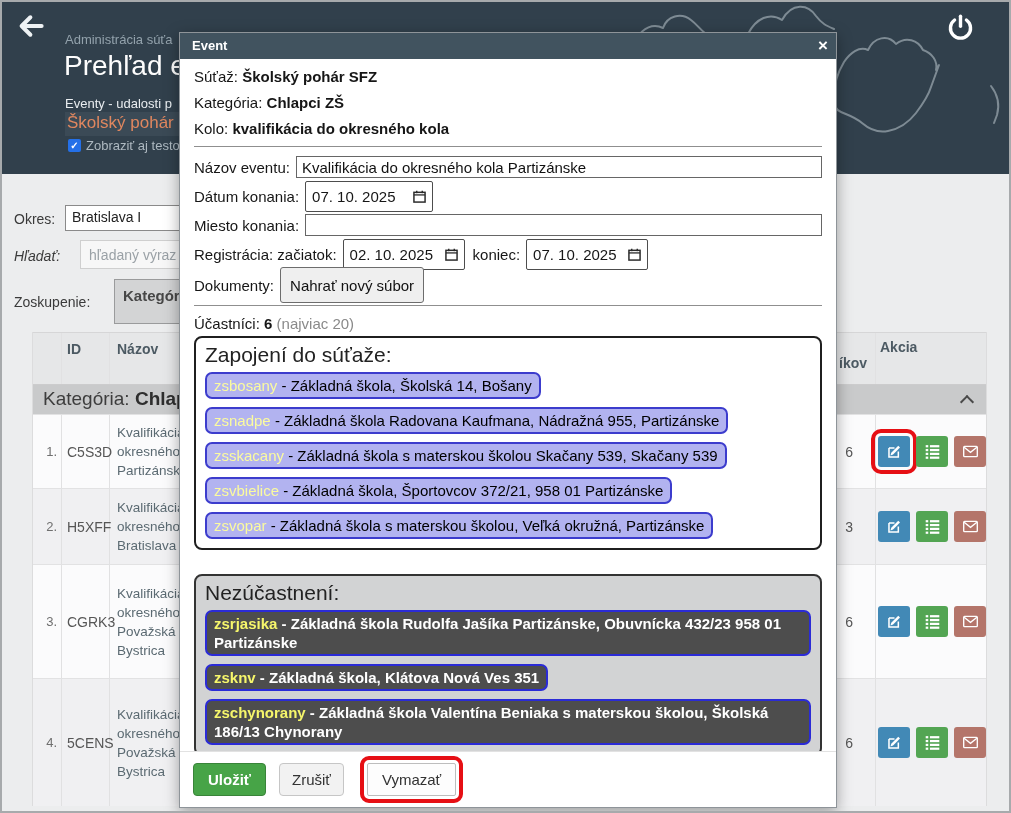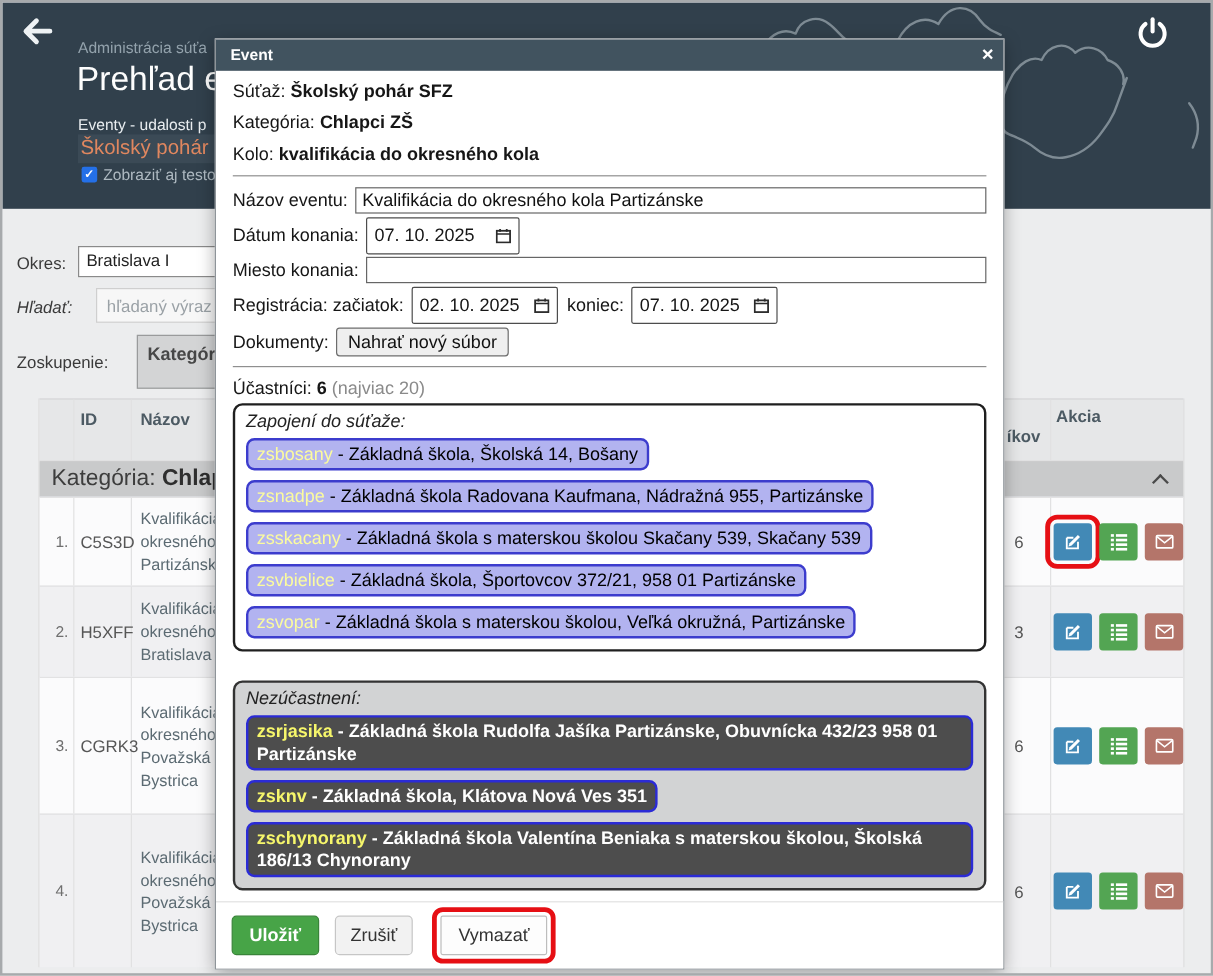--- a/index.html
+++ b/index.html
@@ -80,28 +80,28 @@
   .info-line { margin-bottom:9px; }
   .info-line b { font-weight:bold; }
   .mhr { border:none; border-top:1px solid #8f8f8f; margin:6px 0 9px 0; }
   .frow { display:flex; align-items:center; margin-bottom:7px; height:22px; }
   .frow .lab { margin-right:6px; white-space:nowrap; }
   .tinput { height:22px; border:1.5px solid #666; font-size:15px; padding:0 5px; color:#111;
             font-family:"Liberation Sans", sans-serif; }
   .grow-input { flex:1; }
   .datebox { display:inline-flex; align-items:center; gap:10px; height:31px; border:1.5px solid #4d4d4d;
              border-radius:2px; padding:0 6px; font-size:15px; cursor:pointer; background:#fff; }
-  .upload-btn { height:24px; border:1.5px solid #6d6d6d; border-radius:3px; background:#efefef;
+  .upload-btn { height:36px; border:1.5px solid #6d6d6d; border-radius:3px; background:#efefef;
                 font-size:15px; padding:0 9px; color:#111; cursor:pointer;
                 font-family:"Liberation Sans", sans-serif; }
   .ucast-line { margin:2px 0 4px 0; }
   .ucast-line .muted { color:#8a8a8a; }
   .pillbox { border:2px solid #1f1f1f; border-radius:8px; padding:5px 9px 9px 9px; }
   .pillbox.gray { background:#d2d3d4; border-color:#333; margin-top:24px; }
-  .pillbox-label { font-size:15px; color:#222; margin-bottom:5px;font-style:italic; }
+  .pillbox-label { font-size:21px; color:#222; margin-bottom:5px; }
   .pills { display:flex; flex-direction:column; align-items:flex-start; gap:8px; }
   .pill { display:inline-block; background:#b2b3f0; border:2px solid #3c3ccd; border-radius:7px;
           padding:2px 7px; font-size:15px; line-height:19px; color:#000; cursor:pointer; }
   .pill .code { color:#fbfb9e; }
   .pill.dark { background:#4d4d4d; border-color:#2b2bd6; color:#fff; font-weight:bold; }
   .pill.dark .code { color:#f6f66b; }
   .modal-footer { position:absolute; left:0; right:0; bottom:0; height:56px; background:#fff;
                   border-top:1px solid #e2e2e2; padding:11px 13px; display:flex; align-items:center; }
   .btn { font-size:15px; border-radius:4px; cursor:pointer; font-family:"Liberation Sans", sans-serif; }
   .btn-save { background:#47a447; border:1px solid #398439; color:#fff; font-weight:bold;
@@ -283,20 +283,21 @@
             </svg>
           </button>
       </div>
     </div>
 
     <div class="trow alt" style="top:346px; height:128px;">
       <div class="vl vl1"></div>
         <div class="vl vl2"></div>
         <div class="vl vl3"></div>
       <div class="c-num">4.</div>
+      <div class="c-id">5CENS</div>
       <div class="c-nazov">Kvalifikácia okresného kola Považská Bystrica</div>
       <div class="c-count">6</div>
       <div class="c-actions">
         <button class="abtn blue">
             <svg viewBox="0 0 20 20" width="17" height="17">
               <path d="M3.5 6h6.5 M3.5 6v10.5h11V10" stroke="#fff" stroke-width="1.8" fill="none"></path>
               <path d="M8.3 13.6l-3.1 1 1-3.1 8.2-8.2 2.1 2.1z" fill="#fff"></path>
             </svg>
           </button>
         <button class="abtn green">

